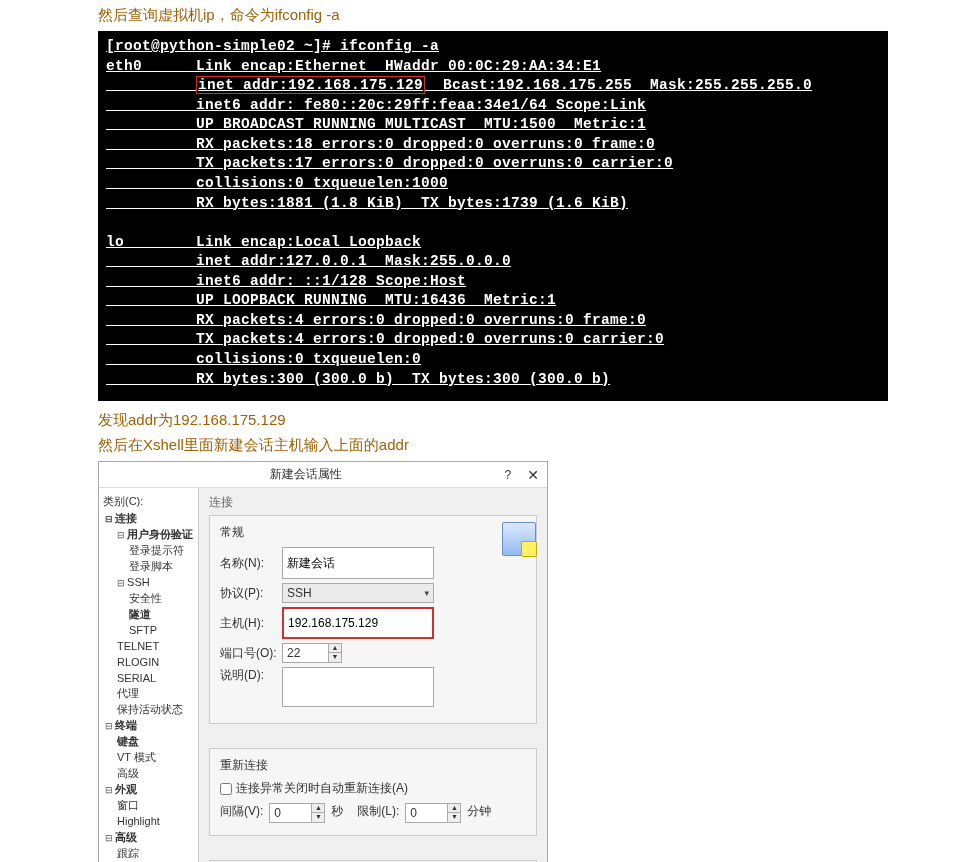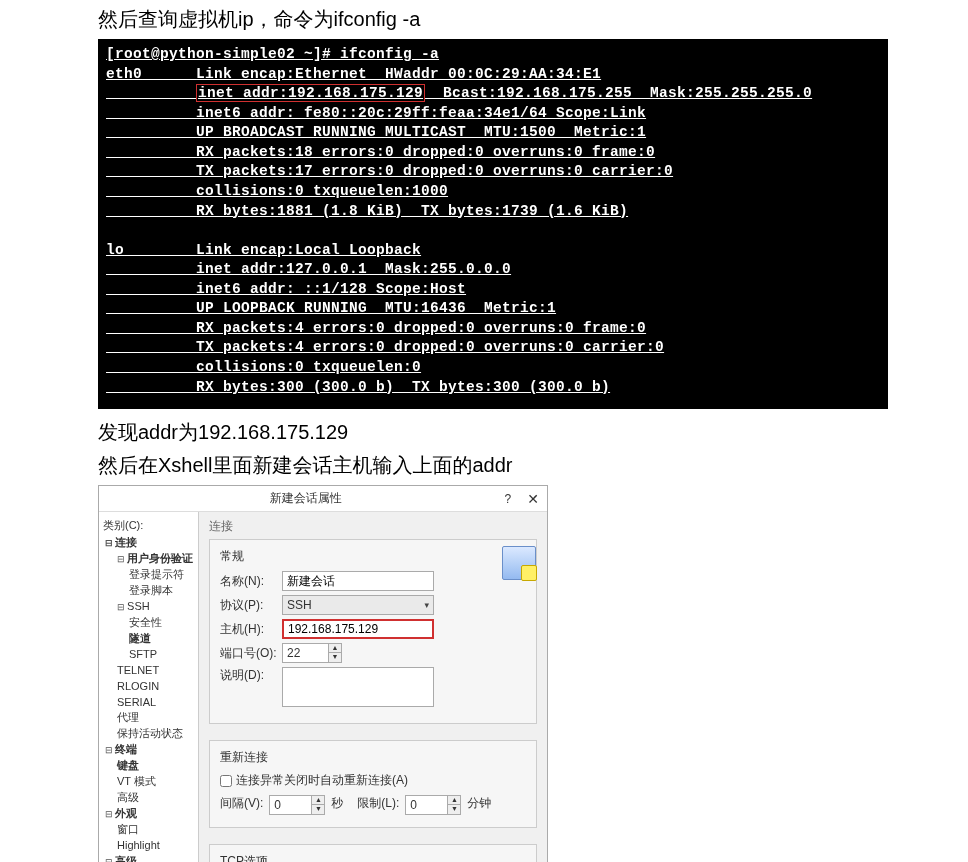--- a/index.html
+++ b/index.html
@@ -9,22 +9,22 @@
       color: #4f4f4f;
       font-size: 15px;
       padding: 0;
       width: 968px;
     }
     .content {
       padding: 0 0 20px 98px;
     }
     .doc-text {
       margin: 6px 0;
-      font-size: 20px;
-      color: #000000;
+      font-size: 15px;
+      color: #a16207;
     }
     .terminal {
       background: #000;
       color: #fff;
       font-family: "Courier New", monospace;
       font-size: 14.5px;
       line-height: 1.35;
       padding: 6px 8px 12px 8px;
       white-space: pre;
       font-weight: bold;
@@ -83,34 +83,34 @@
     }
     .section-title {
       font-size: 12px;
       color: #666;
       margin-bottom: 4px;
     }
     .panel {
       border: 1px solid #ccc;
       background: #f6f6f6;
       padding: 8px 18px 12px 10px;
-      margin-bottom: 16px;
+      margin-bottom: 24px;
     }
     .panel-hdr { font-size:12px; color:#333; margin-bottom:6px; }
     .frow {
       display: flex;
       align-items: center;
       margin: 4px 0;
       font-size: 12px;
     }
     .flabel { width: 62px; }
     .ftext {
       border: 1px solid #aaa;
       background: #fff;
-      height: 20px;
+      height: 32px;
       padding: 1px 4px;
       font-size: 12px;
     }
     .ftext.name { width: 152px; }
     .fsel {
       border: 1px solid #aaa;
       background: #eaeaea;
       height: 20px;
       width: 152px;
       padding: 1px 4px;

